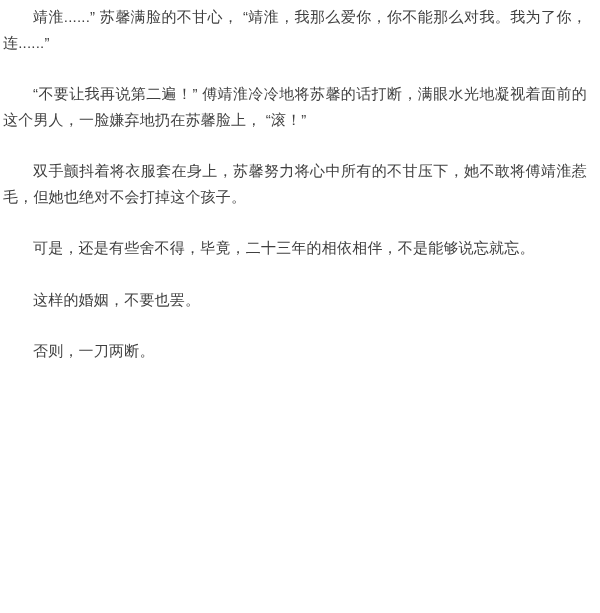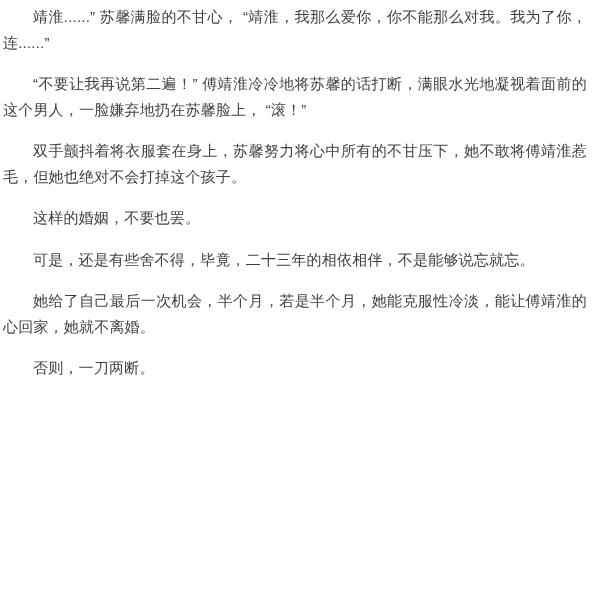--- a/index.html
+++ b/index.html
@@ -16,31 +16,30 @@
   .reader-content {
     box-sizing: border-box;
     padding: 4px 13px 0 3px;
     color: #3f3f3f;
     font-size: 15px;
     line-height: 25.5px;
     text-align: justify;
     letter-spacing: 0.2px;
   }
   .reader-content p {
-    margin: 16px 0;
+    margin: 26px 0;
     text-indent: 2em;
   }
   .reader-content p:first-child {
     margin-top: 0;
   }
 </style>
 </head>
 <body>
 
 <div class="reader-content">
   <p>靖淮......” 苏馨满脸的不甘心， “靖淮，我那么爱你，你不能那么对我。我为了你，连......”</p>
   <p>“不要让我再说第二遍！” 傅靖淮冷冷地将苏馨的话打断，满眼水光地凝视着面前的这个男人，一脸嫌弃地扔在苏馨脸上， “滚！”</p>
   <p>双手颤抖着将衣服套在身上，苏馨努力将心中所有的不甘压下，她不敢将傅靖淮惹毛，但她也绝对不会打掉这个孩子。</p>
+  <p>可是，还是有些舍不得，毕竟，二十三年的相依相伴，不是能够说忘就忘。</p>
   <p>这样的婚姻，不要也罢。</p>
-  <p>可是，还是有些舍不得，毕竟，二十三年的相依相伴，不是能够说忘就忘。</p>
-  <p>她给了自己最后一次机会，半个月，若是半个月，她能克服性冷淡，能让傅靖淮的心回家，她就不离婚。</p>
   <p>否则，一刀两断。</p>
 </div>
 
 </body></html>

